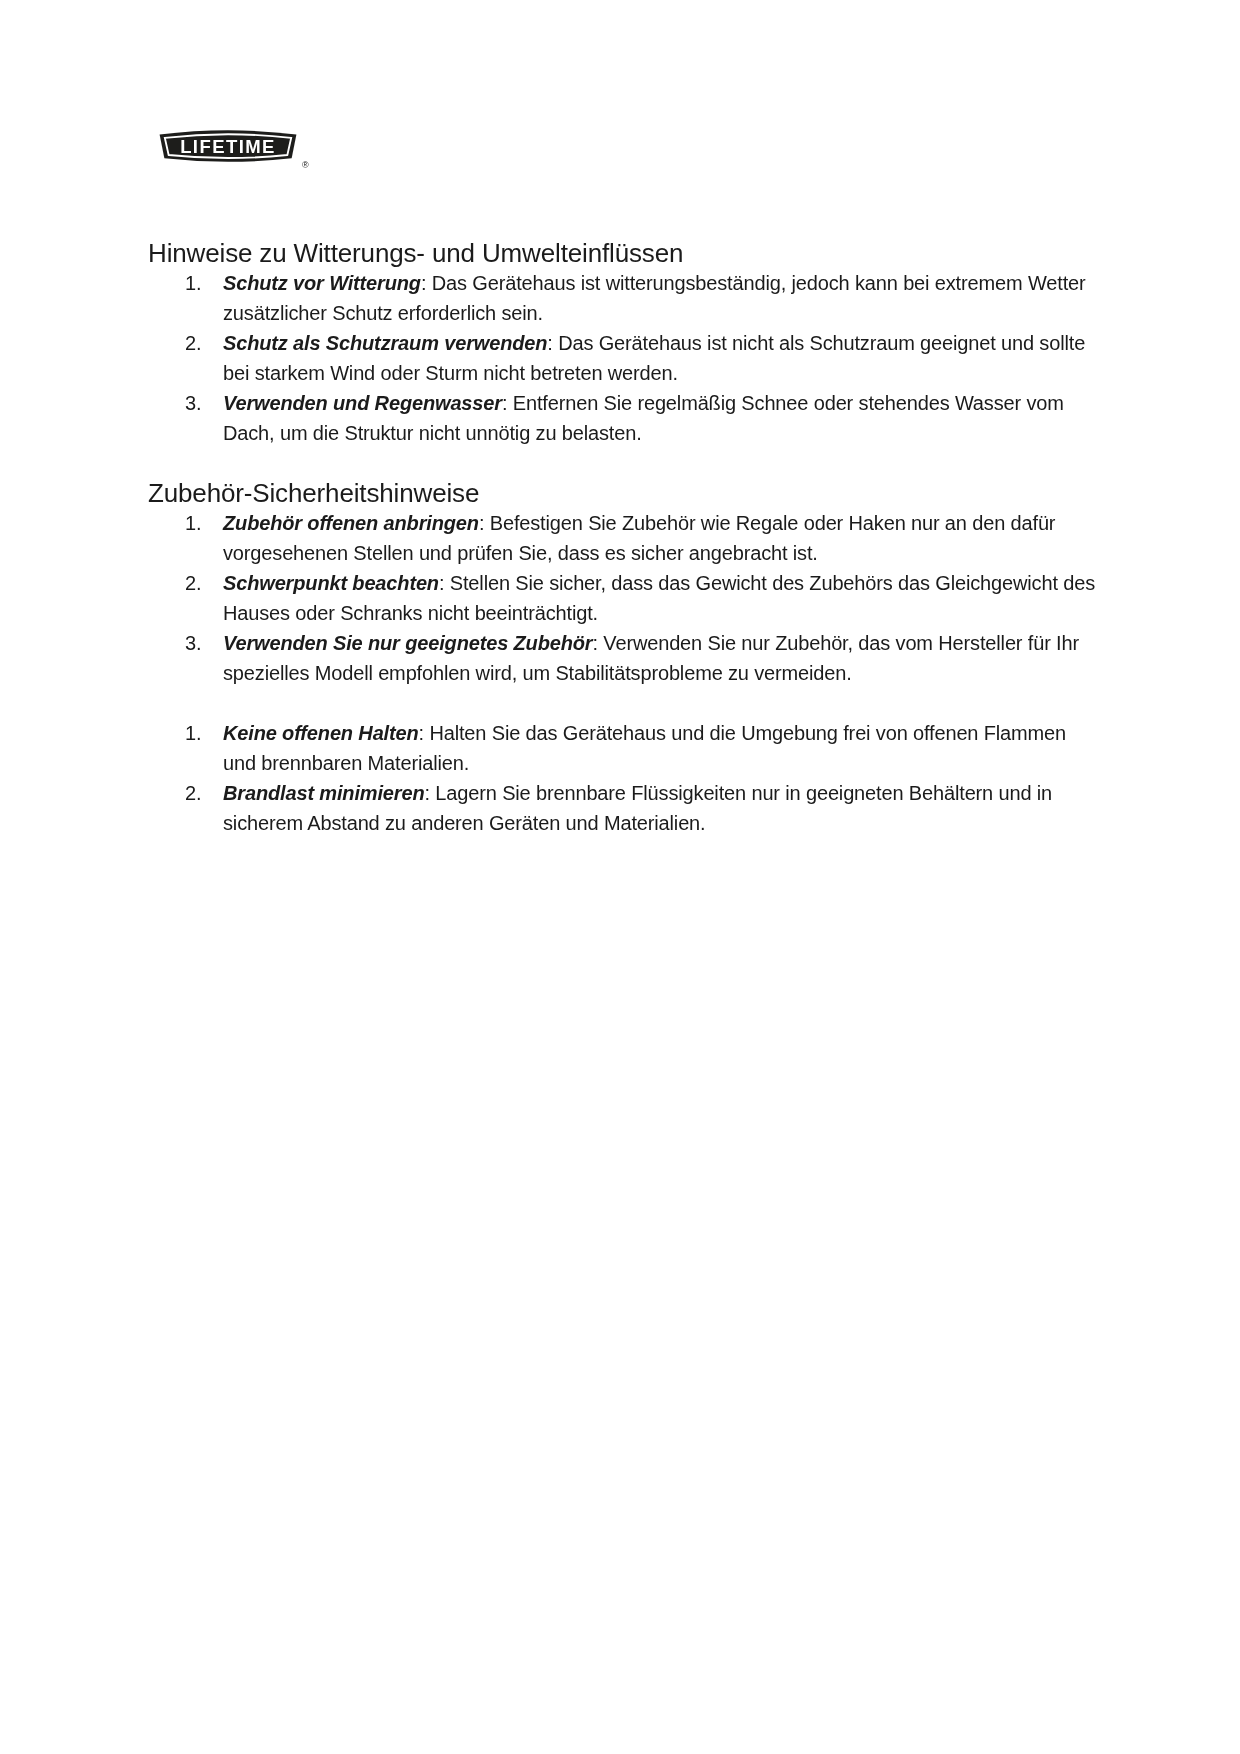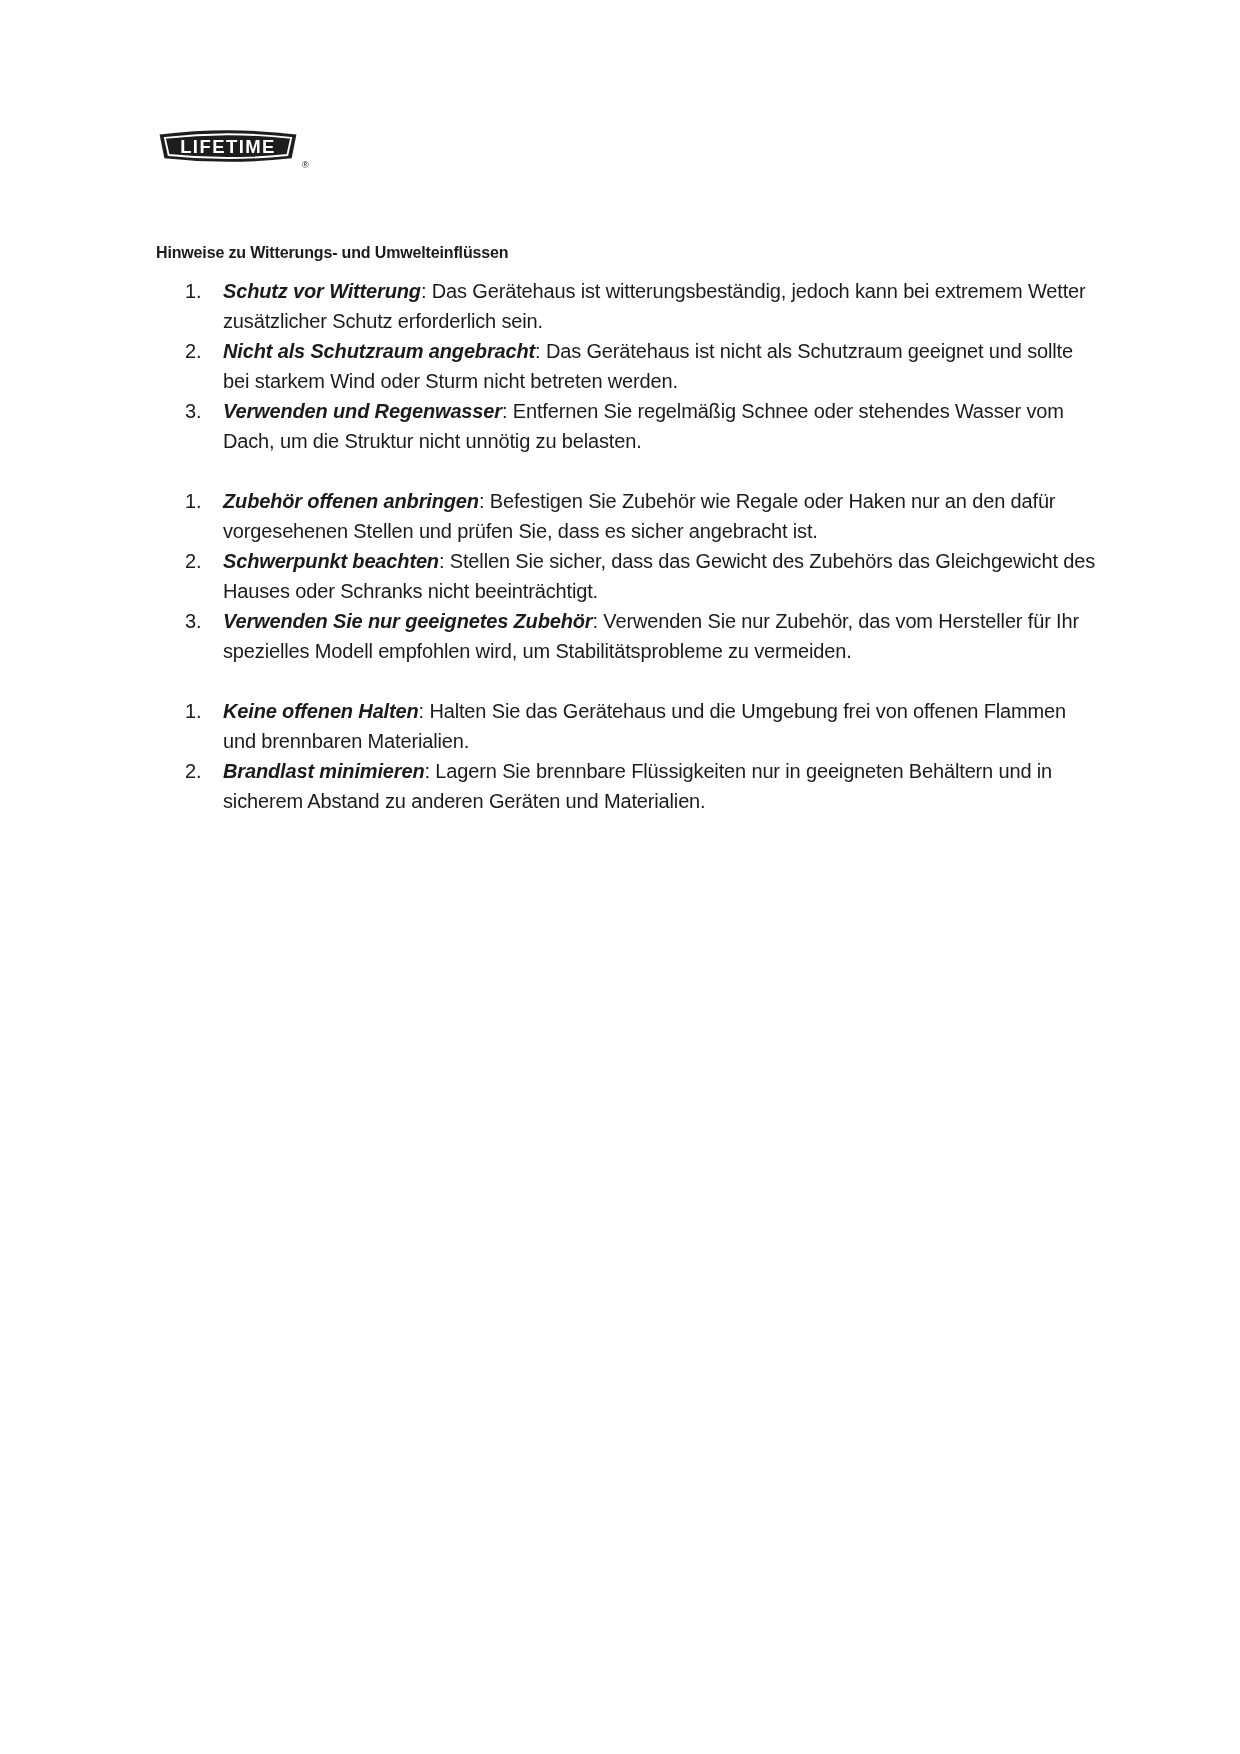--- a/index.html
+++ b/index.html
@@ -28,23 +28,23 @@
   .logo-reg {
     position: absolute;
     left: 148px; bottom: -4px;
     font-size: 9px;
     color: #1b1b1b;
   }
   .sections { margin-top: 72px; }
   .doc-section { margin: 0 0 30px 0; }
   .doc-section:last-child { margin-bottom: 0; }
   .section-heading {
-    margin: 8px; padding: 0;
-    font-size: 16px; line-height: 30px;
-    font-weight: bold;
+    margin: 0; padding: 0;
+    font-size: 26px; line-height: 30px;
+    font-weight: normal;
     letter-spacing: -0.15px;
   }
   .list { margin: 0; padding: 0; }
   .li {
     position: relative;
     padding-left: 75px;
     font-size: 20px; line-height: 30px;
     letter-spacing: -0.15px;
   }
   .li .num {
@@ -72,30 +72,31 @@
 
       <div class="doc-section">
         <h2 class="section-heading">Hinweise zu Witterungs- und Umwelteinflüssen</h2>
         <div class="list">
           <div class="li">
             <span class="num">1.</span>
             <span class="label">Schutz vor Witterung</span><span>: </span><span>Das Gerätehaus ist witterungsbeständig, jedoch kann bei extremem Wetter zusätzlicher Schutz erforderlich sein.</span>
           </div>
           <div class="li">
             <span class="num">2.</span>
-            <span class="label">Nicht als Schutzraum angebracht</span><span>: </span><span>Das Gerätehaus ist nicht als Schutzraum geeignet und sollte bei starkem Wind oder Sturm nicht betreten werden.</span>
+            <span class="label">Schutz als Schutzraum verwenden</span><span>: </span><span>Das Gerätehaus ist nicht als Schutzraum geeignet und sollte bei starkem Wind oder Sturm nicht betreten werden.</span>
           </div>
           <div class="li">
             <span class="num">3.</span>
             <span class="label">Verwenden und Regenwasser</span><span>: </span><span>Entfernen Sie regelmäßig Schnee oder stehendes Wasser vom Dach, um die Struktur nicht unnötig zu belasten.</span>
           </div>
         </div>
       </div>
 
       <div class="doc-section">
+        <h2 class="section-heading">Zubehör-Sicherheitshinweise</h2>
         <div class="list">
           <div class="li">
             <span class="num">1.</span>
             <span class="label">Zubehör offenen anbringen</span><span>: </span><span>Befestigen Sie Zubehör wie Regale oder Haken nur an den dafür vorgesehenen Stellen und prüfen Sie, dass es sicher angebracht ist.</span>
           </div>
           <div class="li">
             <span class="num">2.</span>
             <span class="label">Schwerpunkt beachten</span><span>: </span><span>Stellen Sie sicher, dass das Gewicht des Zubehörs das Gleichgewicht des Hauses oder Schranks nicht beeinträchtigt.</span>
           </div>
           <div class="li">

